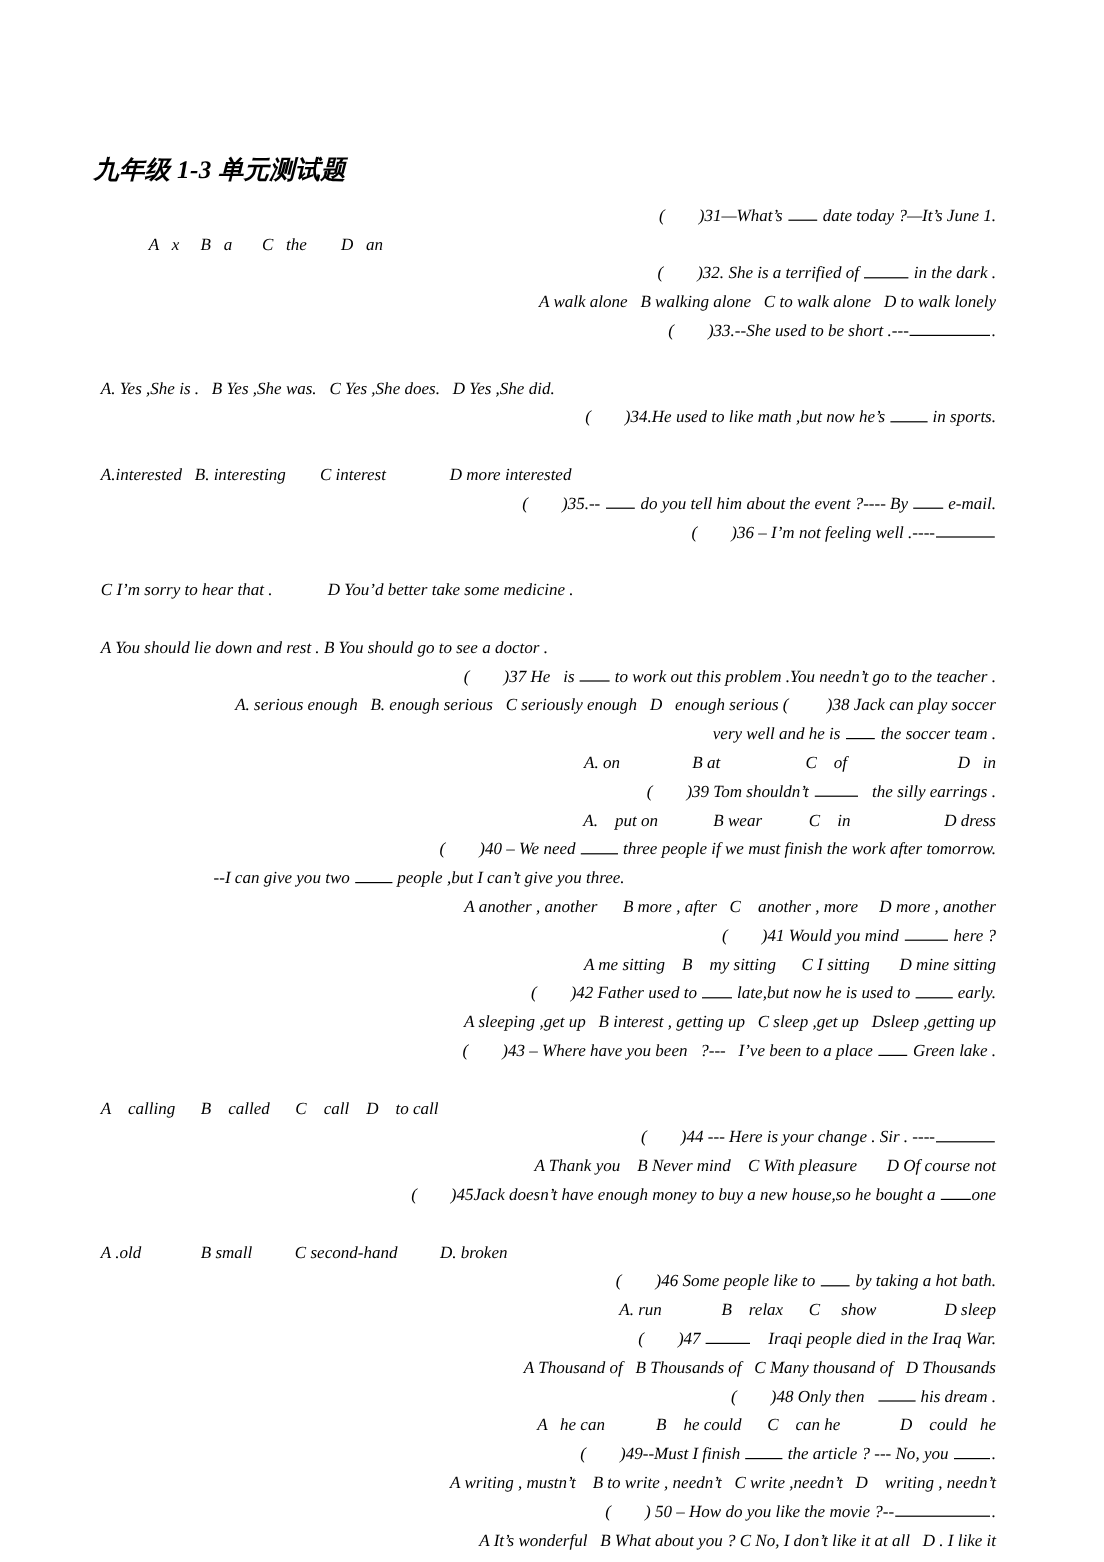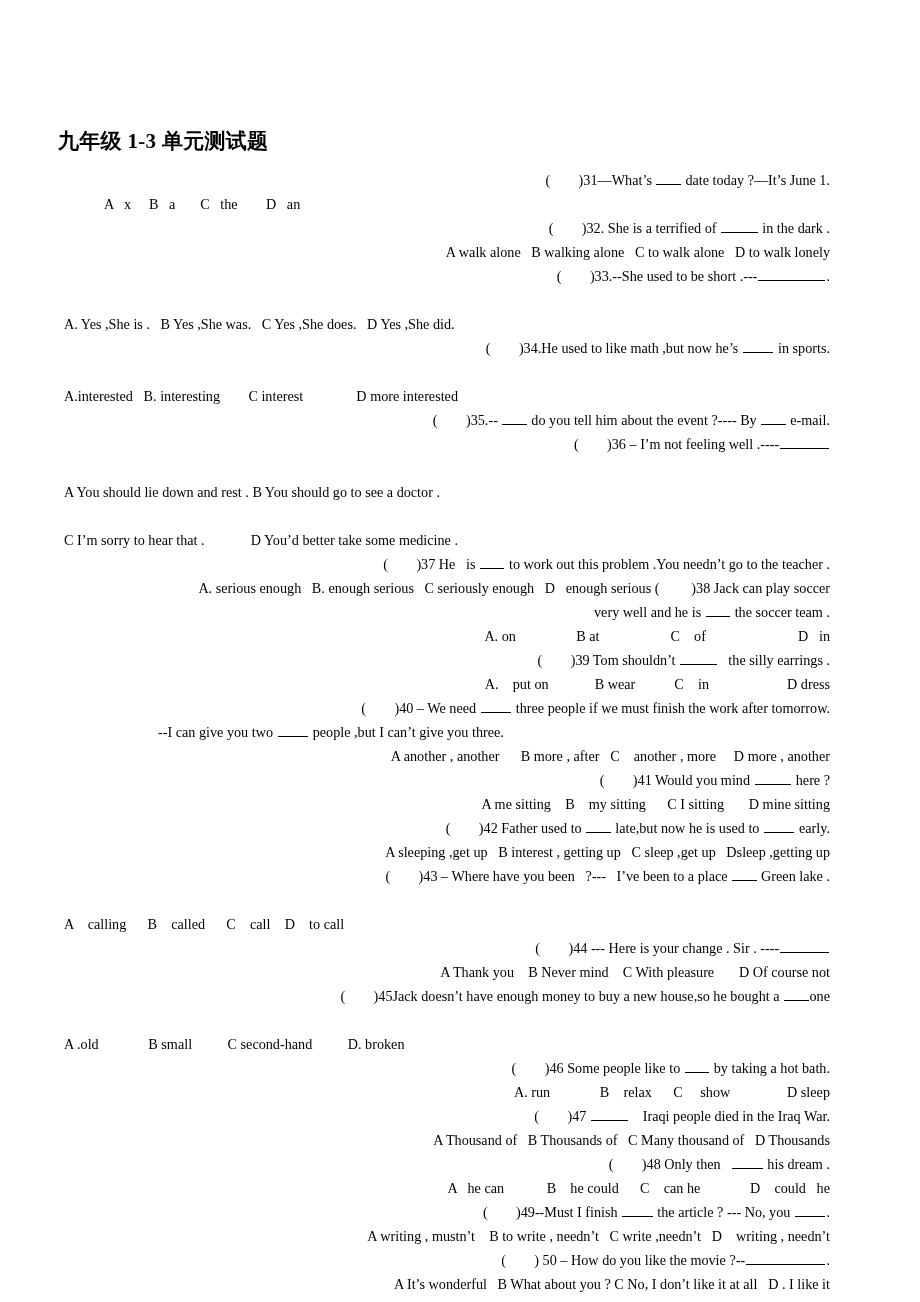--- a/index.html
+++ b/index.html
@@ -14,21 +14,22 @@
     overflow: hidden;
     font-family: "Liberation Serif", "DejaVu Serif", serif;
     color: #000000;
     -webkit-font-smoothing: antialiased;
   }
   #page {
     position: relative;
     width: 920px;
     height: 1302px;
     box-sizing: border-box;
-    padding: 128px 90px 0 58px;
+    padding: 128px 90px 0 78px;
+    font-style: italic;
   }
   .doc-title {
     font-family: "Liberation Serif", "DejaVu Serif", serif;
     font-size: 21px;
     font-weight: bold;
     line-height: 26px;
     margin: 0 0 14px 0;
     letter-spacing: 0.3px;
     white-space: nowrap;
   }
@@ -66,22 +67,22 @@
       <div class="ln ind-0">(        )31—What’s <span class="blank" style="width: 24.4px;"></span> date today ?—It’s June 1.</div>
       <div class="ln ind-2">A   x     B   a       C   the        D   an</div>
       <div class="ln ind-0">(        )32. She is a terrified of <span class="blank" style="width: 36.6px;"></span> in the dark .</div>
       <div class="ln ind-0">A walk alone   B walking alone   C to walk alone   D to walk lonely</div>
       <div class="ln ind-0">(        )33.--She used to be short .---<span class="blank" style="width: 67.1px;"></span>.</div>
       <div class="ln ind-1">A. Yes ,She is .   B Yes ,She was.   C Yes ,She does.   D Yes ,She did.</div>
       <div class="ln ind-0">(        )34.He used to like math ,but now he’s <span class="blank" style="width: 30.5px;"></span> in sports.</div>
       <div class="ln ind-1">A.interested   B. interesting        C interest               D more interested</div>
       <div class="ln ind-0">(        )35.-- <span class="blank" style="width: 24.4px;"></span> do you tell him about the event ?---- By <span class="blank" style="width: 24.4px;"></span> e-mail.</div>
       <div class="ln ind-0">(        )36 – I’m not feeling well .----<span class="blank" style="width: 48.8px;"></span></div>
+      <div class="ln ind-1">C I’m sorry to hear that .             D You’d better take some medicine .</div>
       <div class="ln ind-1">A You should lie down and rest . B You should go to see a doctor .</div>
-      <div class="ln ind-1">C I’m sorry to hear that .             D You’d better take some medicine .</div>
       <div class="ln ind-0">(        )37 He   is <span class="blank" style="width: 24.4px;"></span> to work out this problem .You needn’t go to the teacher .</div>
       <div class="ln ind-0">A. serious enough   B. enough serious   C seriously enough   D   enough serious (         )38 Jack can play soccer</div>
       <div class="ln ind-0">very well and he is <span class="blank" style="width: 24.4px;"></span> the soccer team .</div>
       <div class="ln ind-0">A. on                 B at                    C    of                          D   in</div>
       <div class="ln ind-0">(        )39 Tom shouldn’t <span class="blank" style="width: 36.6px;"></span>   the silly earrings .</div>
       <div class="ln ind-0">A.    put on             B wear           C    in                      D dress</div>
       <div class="ln ind-0">(        )40 – We need <span class="blank" style="width: 30.5px;"></span> three people if we must finish the work after tomorrow.</div>
       <div class="ln ind-3">--I can give you two <span class="blank" style="width: 30.5px;"></span> people ,but I can’t give you three.</div>
       <div class="ln ind-0">A another , another      B more , after   C    another , more     D more , another</div>
       <div class="ln ind-0">(        )41 Would you mind <span class="blank" style="width: 36.6px;"></span> here ?</div>

